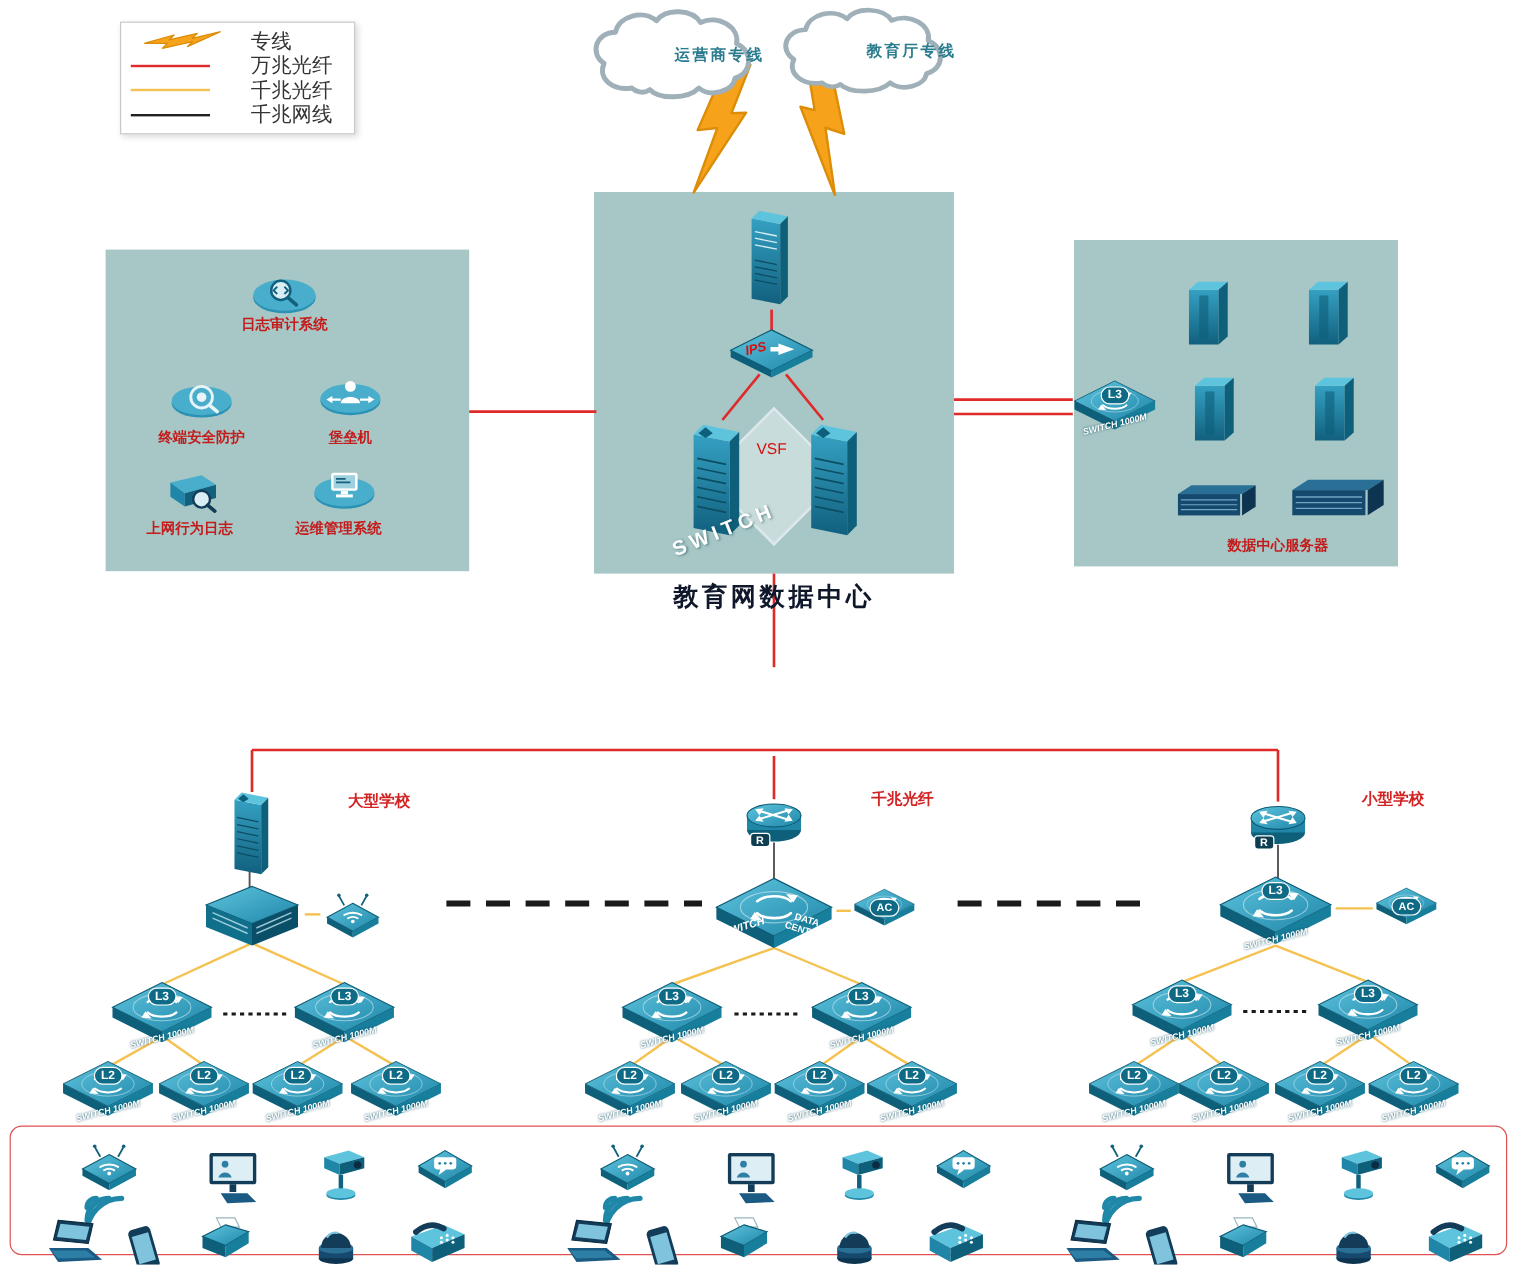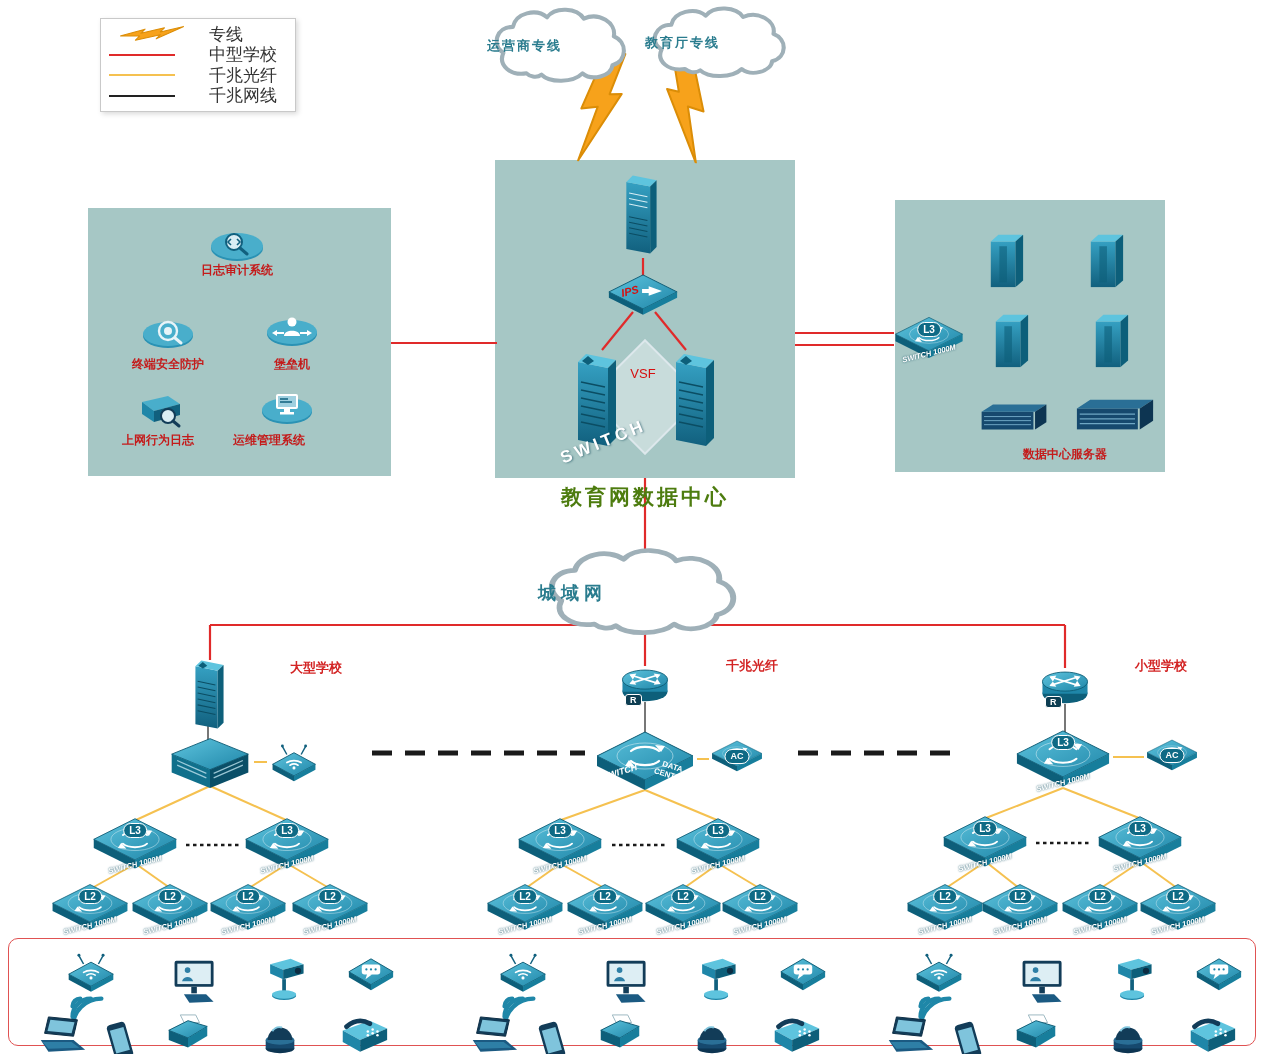--- a/index.html
+++ b/index.html
@@ -3,40 +3,40 @@
 <meta charset="utf-8">
 <style>
   html,body{margin:0;padding:0;background:#fff}
   .canvas{position:relative;width:1265px;height:1054px;background:#fff;overflow:hidden;
           font-family:"Liberation Sans",sans-serif}
   .region{position:absolute;background:#a6c7c5;z-index:1}
   .wires{position:absolute;left:0;top:0;width:1265px;height:1054px;z-index:2;pointer-events:none}
   .dev{position:absolute;z-index:3}
   .dev svg{width:100%;display:block}
   .lbl{position:absolute;z-index:5}
-  .cloud{position:absolute;z-index:4;display:flex;align-items:center;justify-content:flex-start}
+  .cloud{position:absolute;z-index:4;display:flex;align-items:center;justify-content:flex-end}
   .cloud svg{position:absolute;left:0;top:0;width:100%;height:100%}
   .cloud span{position:relative;z-index:1;color:#2a7c8e;font-weight:bold;letter-spacing:2px}
   .sw{position:absolute;z-index:3}
   .sw svg{width:100%;display:block}
   .badge{position:absolute;left:50%;top:6px;transform:translateX(-50%);background:#0e6a85;
          border:1.5px solid #fff;color:#fff;font-size:10px;font-weight:bold;border-radius:9px;
          padding:0 5px;line-height:13px;z-index:2;white-space:nowrap}
   .sw-label{position:absolute;left:50%;bottom:3px;transform:translateX(-50%) rotate(-14deg);
             color:#fff;font-size:7.5px;font-style:italic;font-weight:bold;white-space:nowrap;
             text-shadow:0 0 2px #0a4a5e;z-index:2}
   .rbadge{position:absolute;left:6px;bottom:0;background:#0e3e52;color:#fff;font-size:9px;
           font-weight:bold;padding:0 4px;border-radius:3px;border:1px solid #fff;z-index:2}
   .core-t-left{position:absolute;left:7px;bottom:17px;transform:rotate(-17deg);color:#fff;
                font-size:9px;font-weight:bold;font-style:italic;z-index:2}
   .core-t-right{position:absolute;right:2px;bottom:13px;transform:rotate(17deg);color:#fff;
                 font-size:8px;font-weight:bold;width:44px;text-align:center;line-height:1.1;z-index:2}
   .rlabel{color:#c41b1b;font-size:12px;font-weight:bold;text-align:center}
   .school-name{color:#d32424;font-size:13px;font-weight:bold}
-  .dc-title{color:#4d7c0f;font-size:21px;font-weight:bold;font-family:"Liberation Serif",serif;
+  .dc-title{color:#0f172a;font-size:21px;font-weight:bold;font-family:"Liberation Serif",serif;
             letter-spacing:3px;text-align:center}
   .legend{position:absolute;left:100px;top:18px;width:196px;height:94px;z-index:6;background:#fff;
           border:1px solid #c9c9c9;box-shadow:2px 2px 5px rgba(0,0,0,.15);padding:5px 8px;
           display:flex;flex-direction:column;justify-content:space-around;box-sizing:border-box}
   .leg-row{display:flex;align-items:center;gap:12px;height:20px}
   .leg-ic{width:88px;display:flex;justify-content:flex-start;align-items:center}
   .legline{width:66px;border-top-style:solid}
   .leg-lb{font-size:17px;color:#333}
   .strip{position:absolute;left:8px;top:938px;width:1248px;height:108px;border:1.5px solid #e05252;
          border-radius:10px;background:#fff;z-index:3;box-sizing:border-box}
@@ -391,21 +391,21 @@
         <svg width="86" height="18" viewBox="0 0 92 26">
             <use href="#bolt-h"></use>
           </svg>
         </span>
       <span class="leg-lb">专线</span>
     </div>
     <div class="leg-row">
       <span class="leg-ic">
           <span class="legline" style="border-top-width:2px;border-top-color:#e02a2a"></span>
         </span>
-      <span class="leg-lb">中型学校</span>
+      <span class="leg-lb">万兆光纤</span>
     </div>
     <div class="leg-row">
       <span class="leg-ic">
           <span class="legline" style="border-top-width:2px;border-top-color:#f5c150"></span>
         </span>
       <span class="leg-lb">千兆光纤</span>
     </div>
     <div class="leg-row">
       <span class="leg-ic">
           <span class="legline" style="border-top-width:2px;border-top-color:#222"></span>
@@ -419,26 +419,20 @@
         <use href="#cloud"></use>
       </svg>
     <span style="font-size:13px">运营商专线</span>
   </div>
   <div class="cloud" style="left:645px;top:4px;width:152px;height:78px">
     <svg viewBox="0 0 220 120" preserveAspectRatio="none">
         <use href="#cloud"></use>
       </svg>
     <span style="font-size:13px">教育厅专线</span>
   </div>
-  <div class="cloud" style="left:538px;top:545px;width:214px;height:95px">
-    <svg viewBox="0 0 220 120" preserveAspectRatio="none">
-        <use href="#cloud"></use>
-      </svg>
-    <span style="font-size:18px;letter-spacing:5px">城域网</span>
-  </div>
 
   <div class="dev" style="left:619px;top:171px;width:44px">
     <svg viewBox="0 0 48 92">
         <use href="#firewall"></use>
       </svg>
   </div>
   <div class="dev" style="left:607px;top:273px;width:72px">
     <svg viewBox="0 0 76 46">
         <use href="#slab"></use>
       </svg>
@@ -485,21 +479,21 @@
         <use href="#sec-netlog"></use>
       </svg>
     </div>
   <div class="lbl rlabel" style="left:98px;top:432px;width:120px">上网行为日志</div>
 
   <div class="dev" style="left:257px;top:388px;width:60px">
     <svg viewBox="0 0 60 40">
         <use href="#sec-ops"></use>
       </svg>
     </div>
-  <div class="lbl rlabel" style="left:209px;top:432px;width:120px">运维管理系统</div>
+  <div class="lbl rlabel" style="left:222px;top:432px;width:120px">运维管理系统</div>
 
   <div class="dev" style="left:987px;top:232px;width:38px">
       <svg viewBox="0 0 40 64">
         <use href="#cabinet"></use>
       </svg>
     </div>
   <div class="dev" style="left:1087px;top:232px;width:38px">
       <svg viewBox="0 0 40 64">
         <use href="#cabinet"></use>
       </svg>

